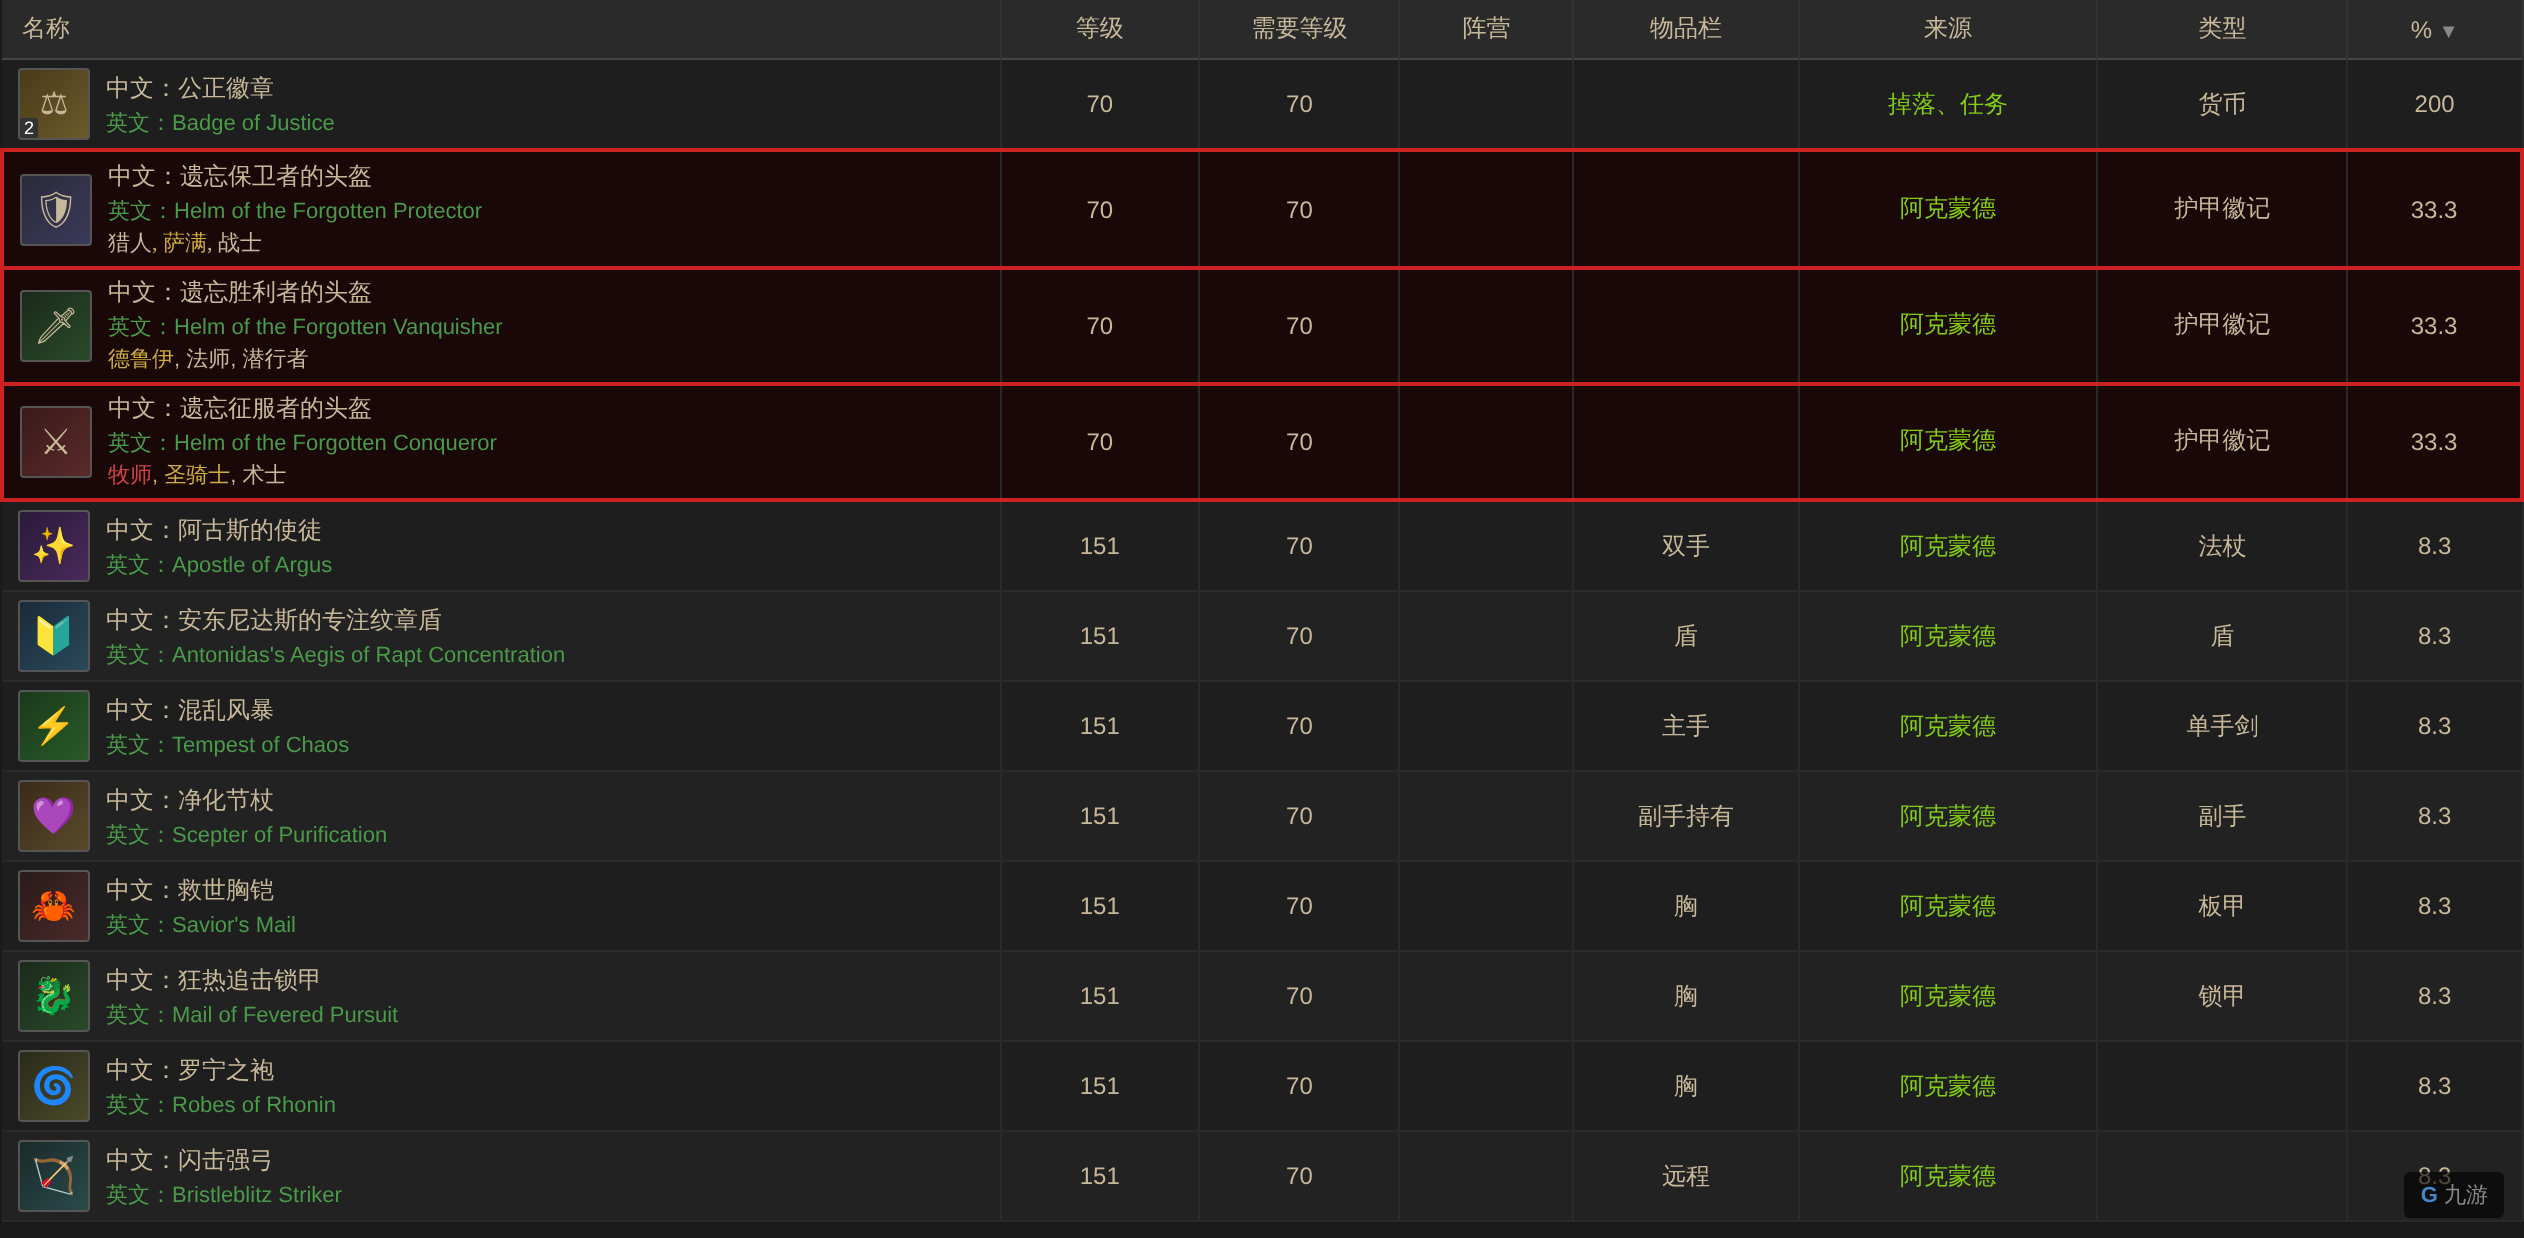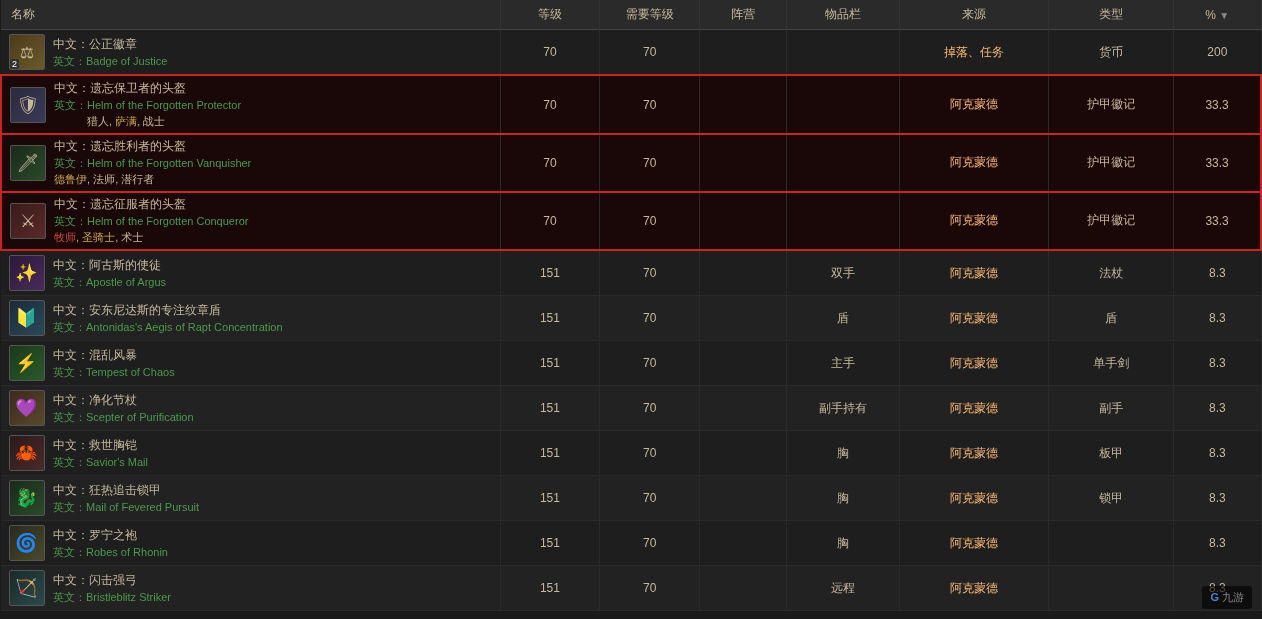--- a/index.html
+++ b/index.html
@@ -90,21 +90,21 @@
       color: #c8b89a;
       font-size: 12px;
     }
     .item-en {
       color: #4a9a4a;
       font-size: 11px;
     }
     .item-class {
       font-size: 11px;
     }
-    .source-text { color: #fdba74; }
+    .source-text { color: #84cc16; }
     .percent-col { color: #c8b89a; }
     .sort-indicator {
       color: #888;
       font-size: 10px;
     }
     .watermark {
       position: fixed;
       bottom: 10px;
       right: 10px;
       background: rgba(0,0,0,0.6);
@@ -170,21 +170,21 @@
           <td>货币</td>
           <td class="percent-col">200</td>
         </tr>
         <tr style="background: rgb(26, 8, 8); outline: rgb(204, 34, 34) solid 2px; outline-offset: -1px; border-top: 2px solid rgb(204, 51, 51);">
           <td style="padding: 0px; text-align: left; border-left: 2px solid rgb(204, 51, 51);">
             <div class="item-cell">
               <div class="item-icon helm-p">🛡</div>
               <div class="item-info">
                 <span class="item-cn">中文：遗忘保卫者的头盔</span>
                 <span class="item-en">英文：Helm of the Forgotten Protector</span>
-                <span class="item-class"><span style="color: rgb(200, 184, 154); margin-left: 33px;">猎人</span><span style="color: rgb(204, 170, 68);">, 萨满</span><span style="color: rgb(200, 184, 154); font-family: Liberation Serif, serif;">, 战士</span></span>
+                <span class="item-class"><span style="color: rgb(200, 184, 154);">猎人</span><span style="color: rgb(204, 170, 68); font-family: Liberation Serif, serif;">, 萨满</span><span style="color: rgb(200, 184, 154); font-family: Liberation Serif, serif;">, 战士</span></span>
               </div>
             </div>
           </td>
           <td>70</td>
           <td>70</td>
           <td></td>
           <td></td>
           <td class="source-text">阿克蒙德</td>
           <td>护甲徽记</td>
           <td class="percent-col" style="border-right: 2px solid rgb(204, 51, 51);">33.3</td>

